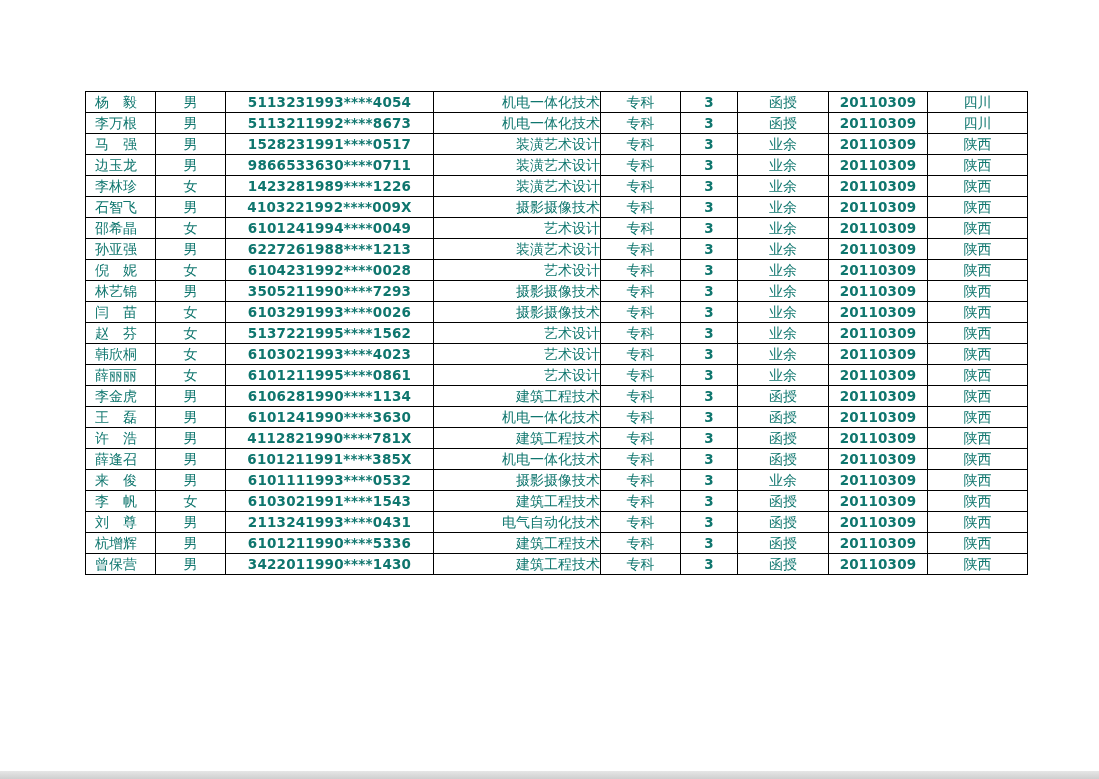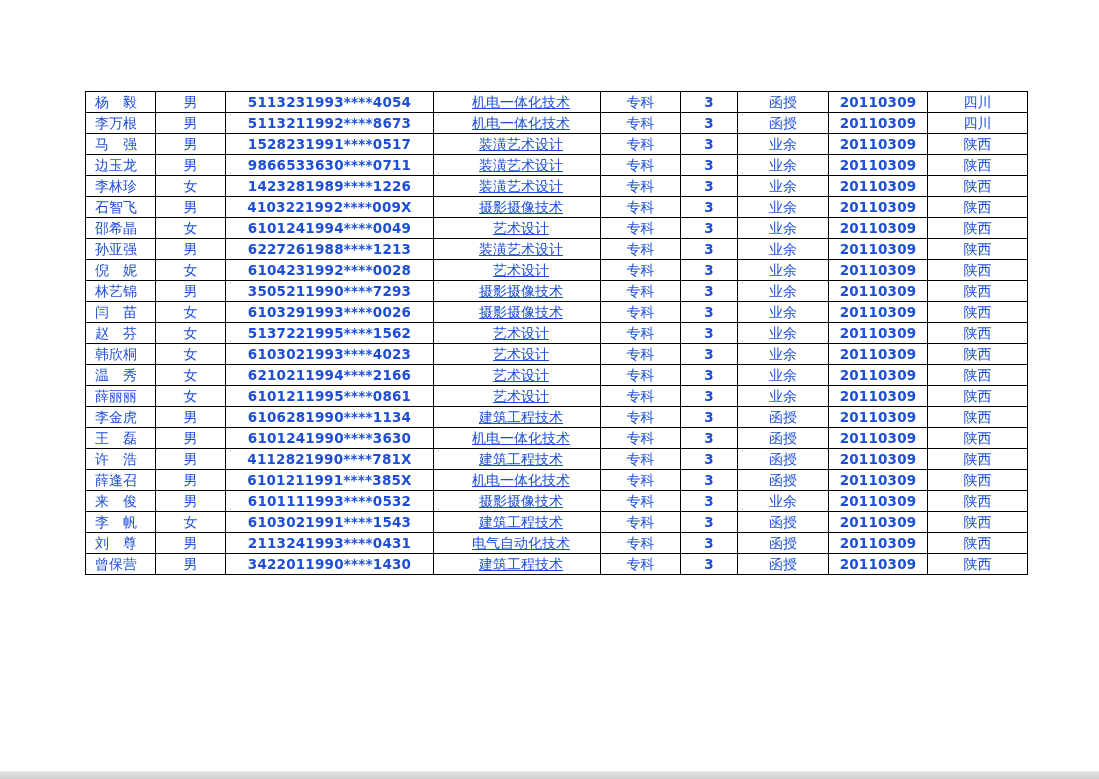--- a/index.html
+++ b/index.html
@@ -15,40 +15,39 @@
     background: #ffffff;
     overflow: hidden;
   }
   .enrollment-table {
     position: absolute;
     left: 85px;
     top: 91px;
     border-collapse: collapse;
     table-layout: fixed;
     width: 942px;
-    color: #1d4ed8;
+    color: #0f766e;
   }
   .enrollment-table td {
     border: 1px solid #000000;
     height: 20px;
     font-size: 14px;
     line-height: 20px;
     padding: 0;
     text-align: center;
     white-space: nowrap;
     overflow: hidden;
   }
   .enrollment-table td.col-name {
     text-align: left;
     padding-left: 9px;
   }
   .enrollment-table td.col-major {
-    text-align: center;
+    text-align: right;
     padding-left: 8px;
-    text-decoration: underline;
   }
   .enrollment-table td.col-id,
   .enrollment-table td.col-date,
   .enrollment-table td.col-years {
     font-weight: 600;
     letter-spacing: 0.2px;
     font-size: 13.5px;
   }
   col.c-name     { width: 70px; }
   col.c-gender   { width: 70px; }
@@ -223,31 +222,20 @@
     <td class="col-gender">女</td>
     <td class="col-id">6103021993****4023</td>
     <td class="col-major">艺术设计</td>
     <td class="col-level">专科</td>
     <td class="col-years">3</td>
     <td class="col-mode">业余</td>
     <td class="col-date">20110309</td>
     <td class="col-province">陕西</td>
   </tr>
         <tr>
-    <td class="col-name">温　秀</td>
-    <td class="col-gender">女</td>
-    <td class="col-id">6210211994****2166</td>
-    <td class="col-major">艺术设计</td>
-    <td class="col-level">专科</td>
-    <td class="col-years">3</td>
-    <td class="col-mode">业余</td>
-    <td class="col-date">20110309</td>
-    <td class="col-province">陕西</td>
-  </tr>
-        <tr>
     <td class="col-name">薛丽丽</td>
     <td class="col-gender">女</td>
     <td class="col-id">6101211995****0861</td>
     <td class="col-major">艺术设计</td>
     <td class="col-level">专科</td>
     <td class="col-years">3</td>
     <td class="col-mode">业余</td>
     <td class="col-date">20110309</td>
     <td class="col-province">陕西</td>
   </tr>
@@ -322,20 +310,31 @@
     <td class="col-gender">男</td>
     <td class="col-id">2113241993****0431</td>
     <td class="col-major">电气自动化技术</td>
     <td class="col-level">专科</td>
     <td class="col-years">3</td>
     <td class="col-mode">函授</td>
     <td class="col-date">20110309</td>
     <td class="col-province">陕西</td>
   </tr>
         <tr>
+    <td class="col-name">杭增辉</td>
+    <td class="col-gender">男</td>
+    <td class="col-id">6101211990****5336</td>
+    <td class="col-major">建筑工程技术</td>
+    <td class="col-level">专科</td>
+    <td class="col-years">3</td>
+    <td class="col-mode">函授</td>
+    <td class="col-date">20110309</td>
+    <td class="col-province">陕西</td>
+  </tr>
+        <tr>
     <td class="col-name">曾保营</td>
     <td class="col-gender">男</td>
     <td class="col-id">3422011990****1430</td>
     <td class="col-major">建筑工程技术</td>
     <td class="col-level">专科</td>
     <td class="col-years">3</td>
     <td class="col-mode">函授</td>
     <td class="col-date">20110309</td>
     <td class="col-province">陕西</td>
   </tr>

